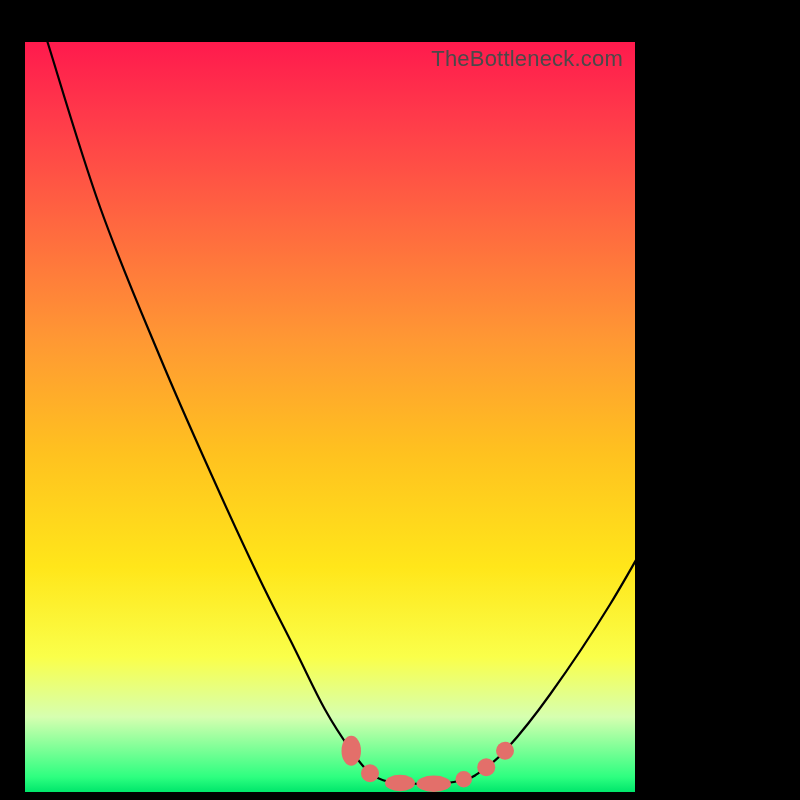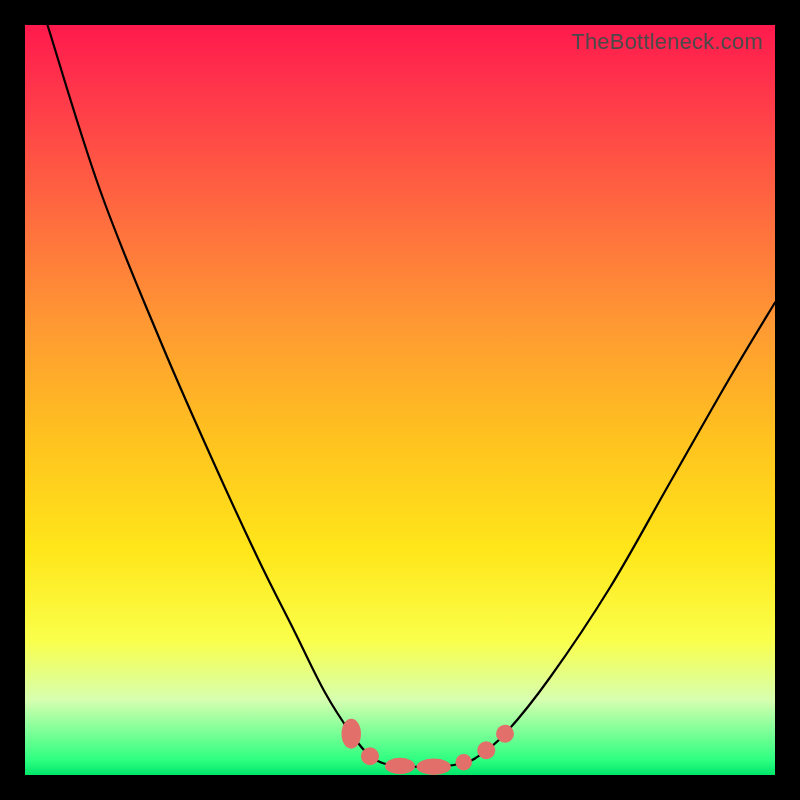--- a/index.html
+++ b/index.html
@@ -7,22 +7,22 @@
     padding: 0;
     width: 800px;
     height: 800px;
     background: #000;
     overflow: hidden;
     font-family: Arial, Helvetica, sans-serif;
   }
   .frame {
     position: absolute;
     left: 25px;
-    top: 25px;
-    width: 750px;
+    top: 42px;
+    width: 610px;
     height: 750px;
     background: linear-gradient(to bottom,
       #ff1a4d 0%,
       #ff3a4a 10%,
       #ff6a3f 25%,
       #ff9933 40%,
       #ffc21f 55%,
       #ffe61a 70%,
       #faff4a 82%,
       #d6ffb0 90%,

